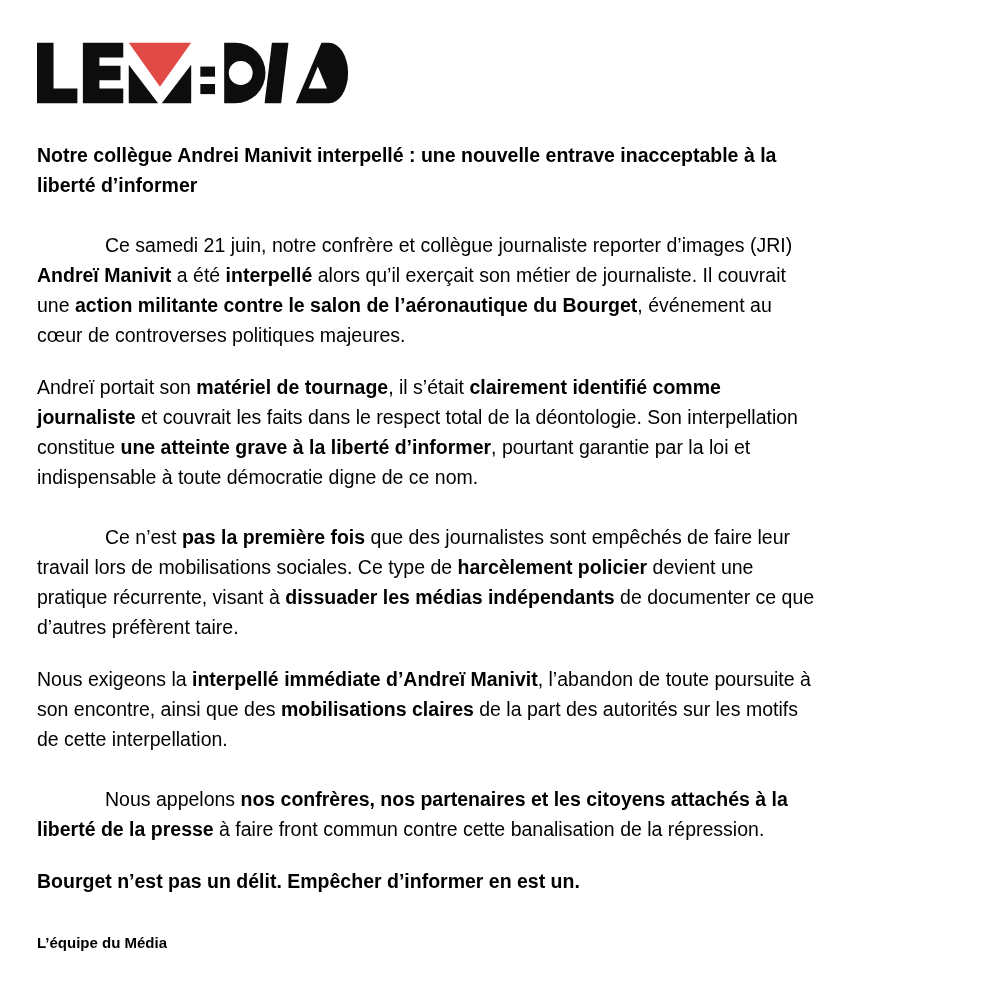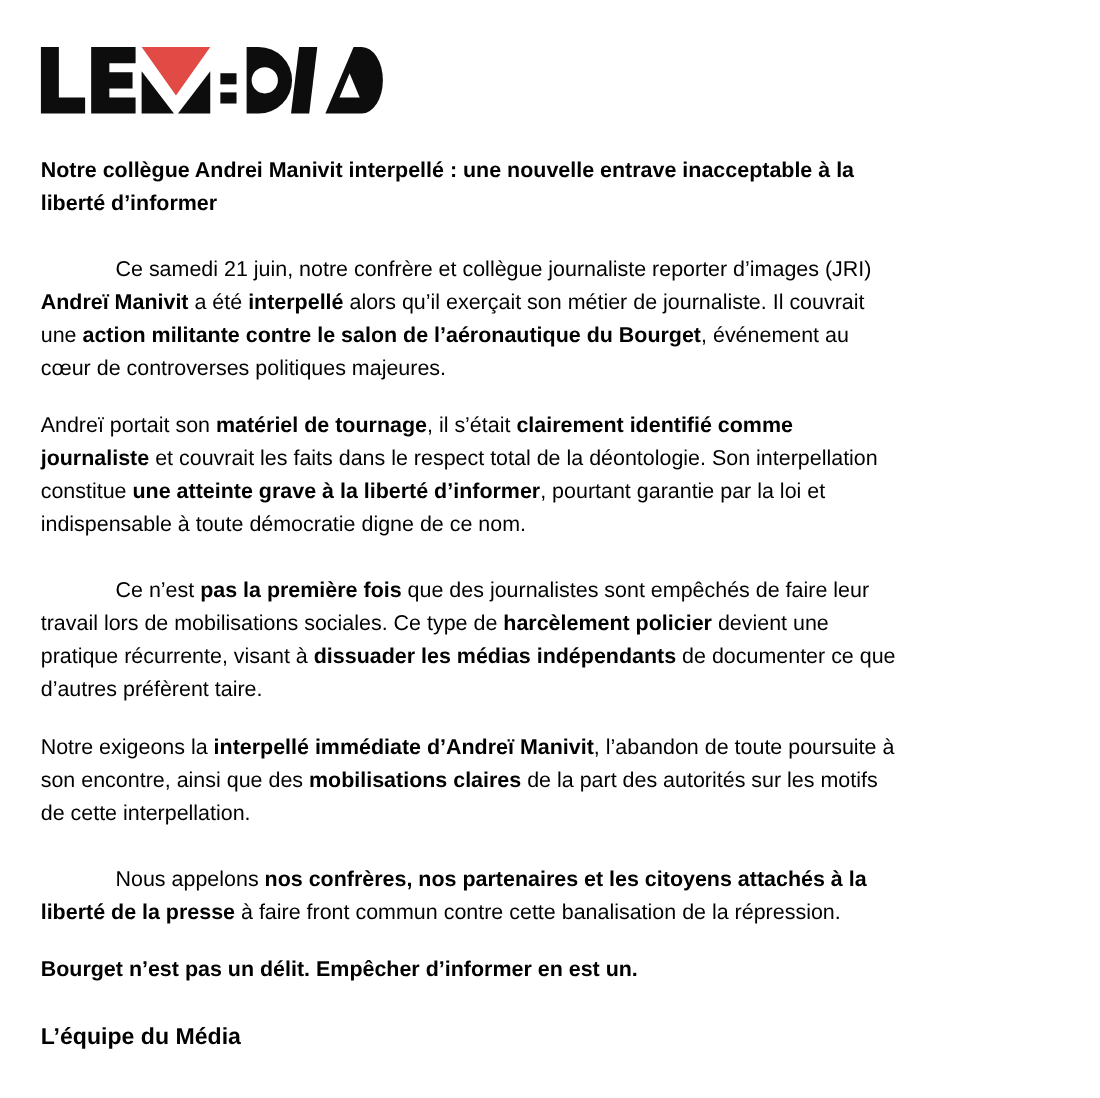--- a/index.html
+++ b/index.html
@@ -36,21 +36,21 @@
   .para {
     font-size: 19.5px;
     line-height: 30px;
     margin: 0 0 22px 0;
   }
   .para.indent { text-indent: 68px; margin-top: 30px; }
   .para strong { font-weight: bold; }
   .signature { margin-top: 32px; }
   .signature p {
     margin: 0;
-    font-size: 21px;
+    font-size: 15px;
     line-height: 29px;
   }
   .signature p.bold { font-weight: bold; }
 </style>
 </head>
 <body>
 
 <div class="page">
 
   <div class="logo" title="LE MÉDIA">
@@ -77,21 +77,21 @@
       <polygon points="306,28 316,52 296,52" fill="#ffffff"></polygon>
     </svg>
   </div>
 
   <h1 class="headline">Notre collègue Andrei Manivit interpellé : une nouvelle entrave inacceptable à la liberté d’informer</h1>
 
   <div id="doc-body">
       <p class="para indent"><span>Ce samedi 21 juin, notre confrère et collègue journaliste reporter d’images (JRI) </span><strong>Andreï Manivit</strong><span> a été </span><strong>interpellé</strong><span> alors qu’il exerçait son métier de journaliste. Il couvrait une </span><strong>action militante contre le salon de l’aéronautique du Bourget</strong><span>, événement au cœur de controverses politiques majeures.</span></p>
       <p class="para"><span>Andreï portait son </span><strong>matériel de tournage</strong><span>, il s’était </span><strong>clairement identifié comme journaliste</strong><span> et couvrait les faits dans le respect total de la déontologie. Son interpellation constitue </span><strong>une atteinte grave à la liberté d’informer</strong><span>, pourtant garantie par la loi et indispensable à toute démocratie digne de ce nom.</span></p>
       <p class="para indent"><span>Ce n’est </span><strong>pas la première fois</strong><span> que des journalistes sont empêchés de faire leur travail lors de mobilisations sociales. Ce type de </span><strong>harcèlement policier</strong><span> devient une pratique récurrente, visant à </span><strong>dissuader les médias indépendants</strong><span> de documenter ce que d’autres préfèrent taire.</span></p>
-      <p class="para"><span>Notre exigeons la </span><strong>interpellé immédiate d’Andreï Manivit</strong><span>, l’abandon de toute poursuite à son encontre, ainsi que des </span><strong>mobilisations claires</strong><span> de la part des autorités sur les motifs de cette interpellation.</span></p>
+      <p class="para"><span>Nous exigeons la </span><strong>interpellé immédiate d’Andreï Manivit</strong><span>, l’abandon de toute poursuite à son encontre, ainsi que des </span><strong>mobilisations claires</strong><span> de la part des autorités sur les motifs de cette interpellation.</span></p>
       <p class="para indent"><span>Nous appelons </span><strong>nos confrères, nos partenaires et les citoyens attachés à la liberté de la presse</strong><span> à faire front commun contre cette banalisation de la répression.</span></p>
       <p class="para"><strong>Bourget n’est pas un délit. Empêcher d’informer en est un.</strong></p>
     </div>
 
   <div class="signature">
     <p class="bold">L’équipe du Média</p>
   </div>
 
 </div>
 

